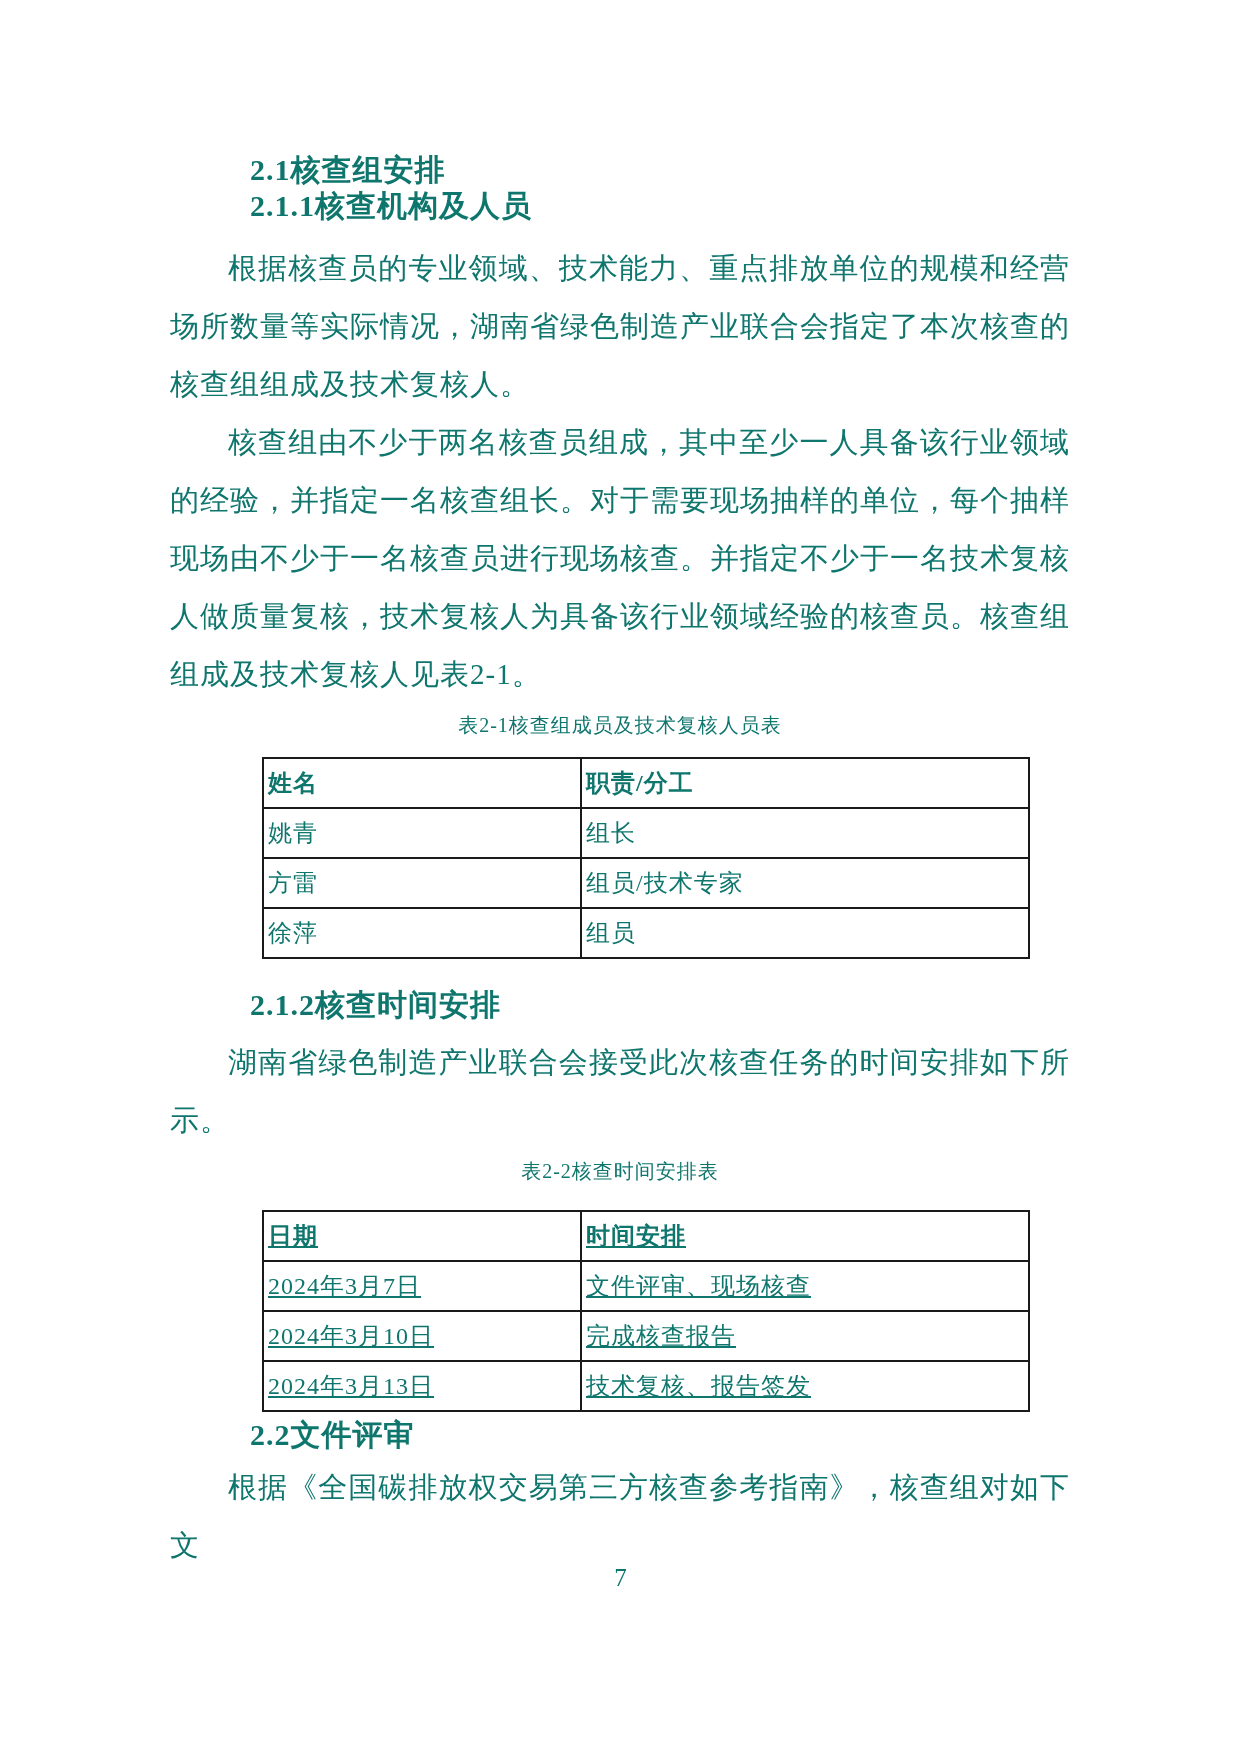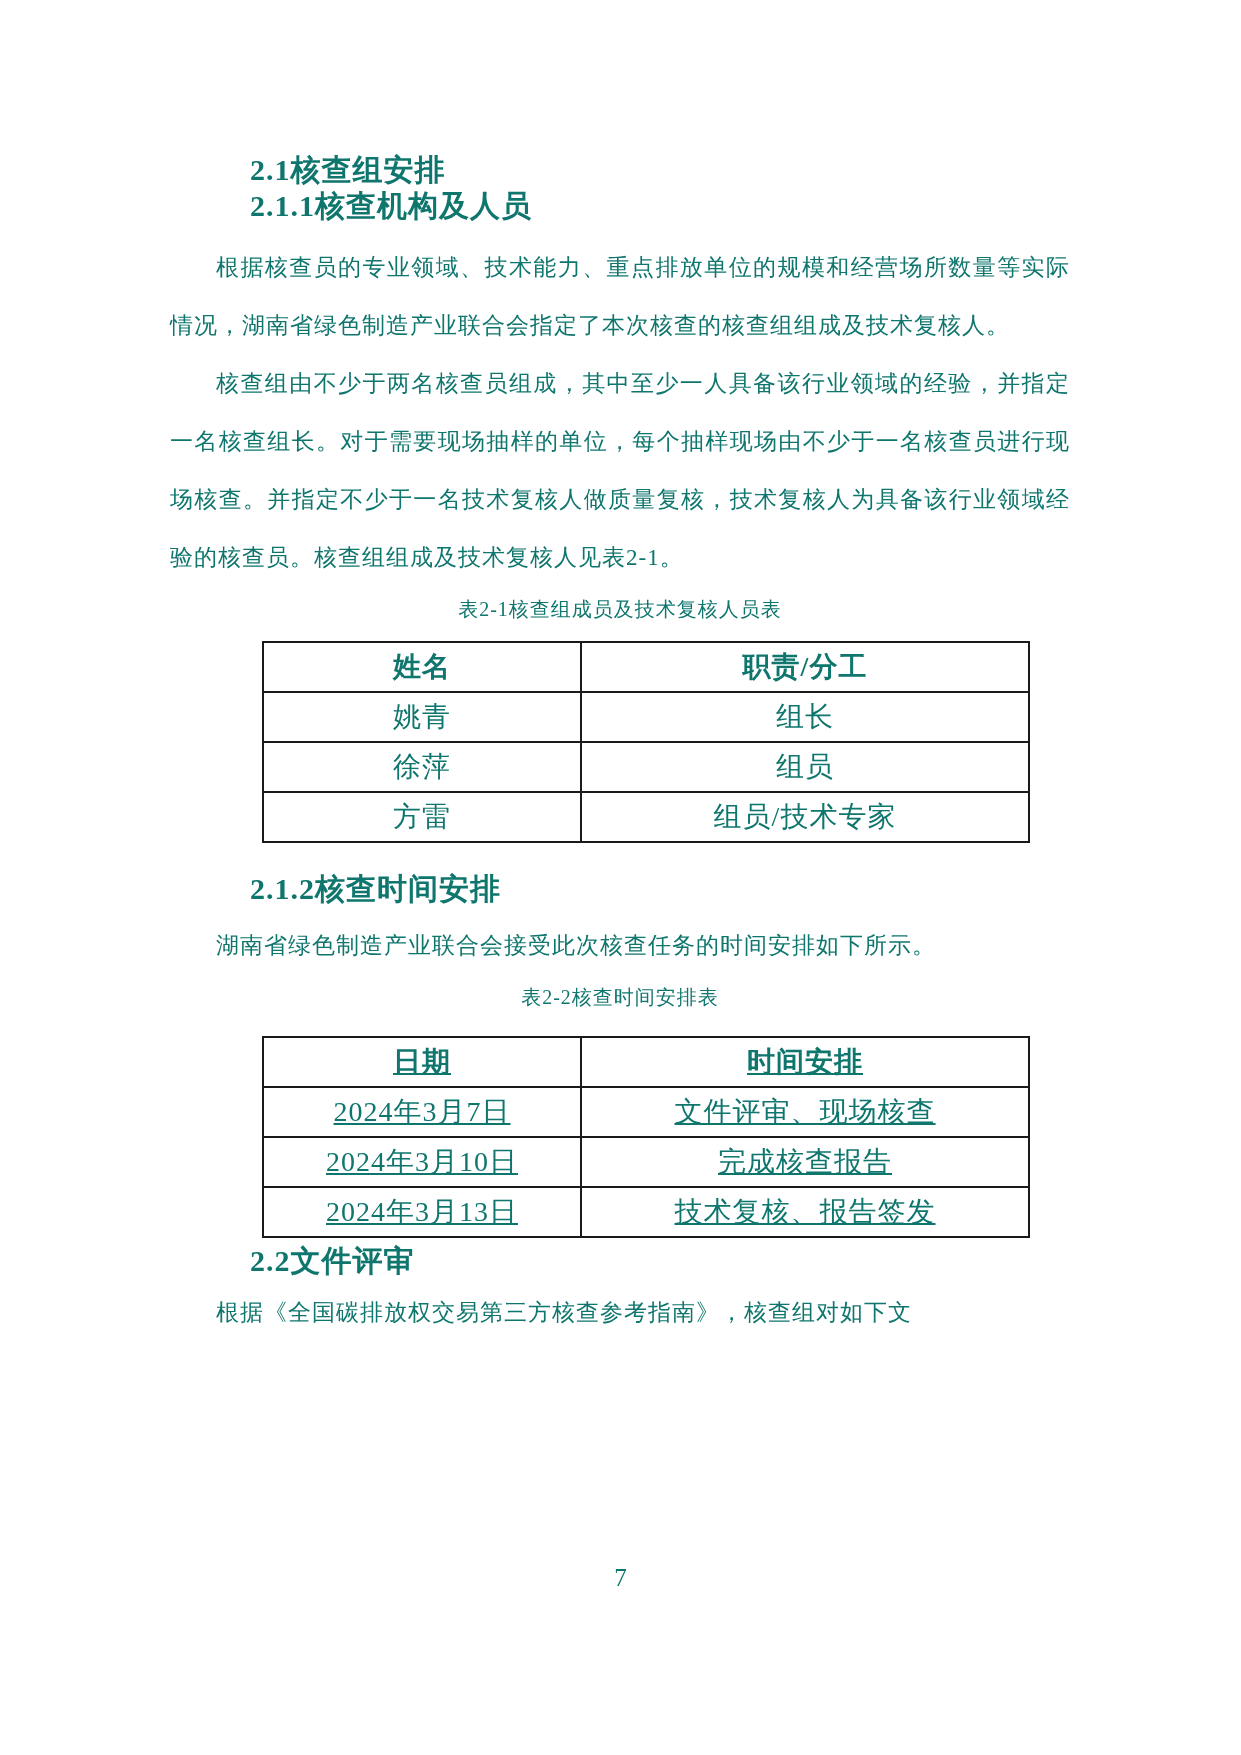--- a/index.html
+++ b/index.html
@@ -25,21 +25,21 @@
     font-weight: 700;
     line-height: 36px;
     padding-left: 80px;
     letter-spacing: 1px;
   }
   .h-2-1   { margin-top: 152px; }
   .h-2-1-1 { }
   .h-2-1-2 { margin-top: 28px; }
   .h-2-2   { margin-top: 5px; }
   .para {
-    font-size: 23px;
+    font-size: 29px;
     line-height: 58px;
     text-align: justify;
     text-justify: inter-character;
     text-indent: 2em;
     letter-spacing: 1px;
   }
   .p1 { margin-top: 15px; }
   .p2 { margin-top: 0; }
   .p3 { margin-top: 10px; }
   .p4 { margin-top: 5px; }
@@ -57,23 +57,23 @@
     margin-left: 92px;
   }
   .tbl-1 { margin-top: 10px; }
   .tbl-2 { margin-top: 17px; text-decoration: underline; }
   table.doc-table col.col-a { width: 318px; }
   table.doc-table col.col-b { width: 448px; }
   table.doc-table th,
   table.doc-table td {
     border: 2px solid #1a1a1a;
     height: 50px;
-    text-align: center;
+    text-align: left;
     vertical-align: middle;
-    font-size: 28px;
+    font-size: 24px;
     letter-spacing: 1px;
     padding: 0 4px;
   }
   table.doc-table th { font-weight: 700; }
   table.doc-table td { font-weight: 400; }
   .page-number {
     position: absolute;
     top: 1563px;
     left: 0;
     width: 100%;
@@ -108,26 +108,26 @@
           <th>姓名</th>
           <th>职责/分工</th>
         </tr>
       </thead>
       <tbody>
         <tr>
           <td>姚青</td>
           <td>组长</td>
         </tr>
         <tr>
+          <td>方雷</td>
+          <td>组员/技术专家</td>
+        </tr>
+        <tr>
           <td>徐萍</td>
           <td>组员</td>
-        </tr>
-        <tr>
-          <td>方雷</td>
-          <td>组员/技术专家</td>
         </tr>
       </tbody>
     </table>
 
     <div class="heading h-2-1-2">2.1.2核查时间安排</div>
 
     <p class="para p3">湖南省绿色制造产业联合会接受此次核查任务的时间安排如下所示。</p>
 
     <div class="table-caption cap-2-2">表2-2核查时间安排表</div>
 

